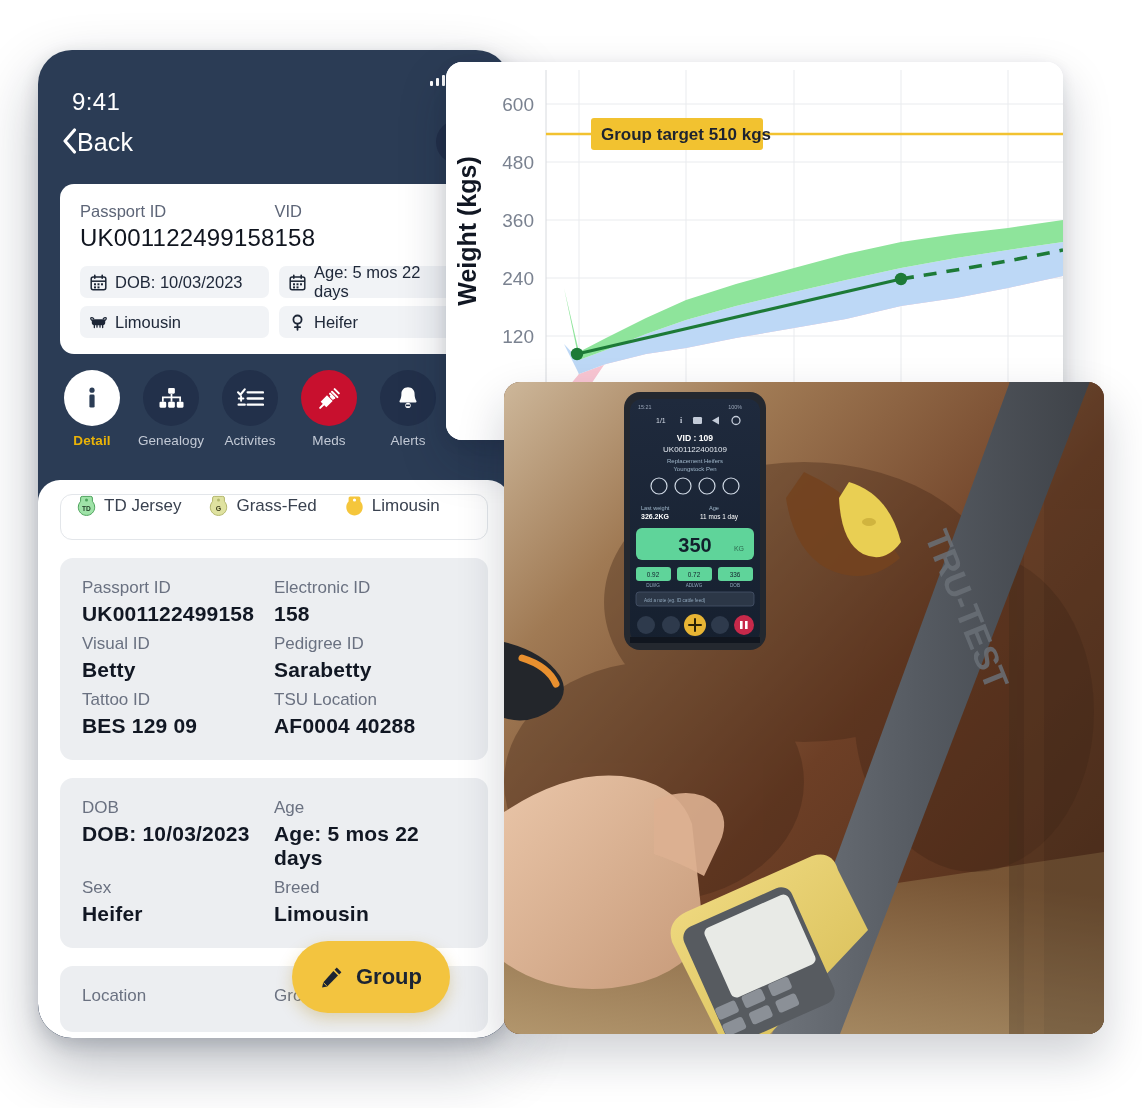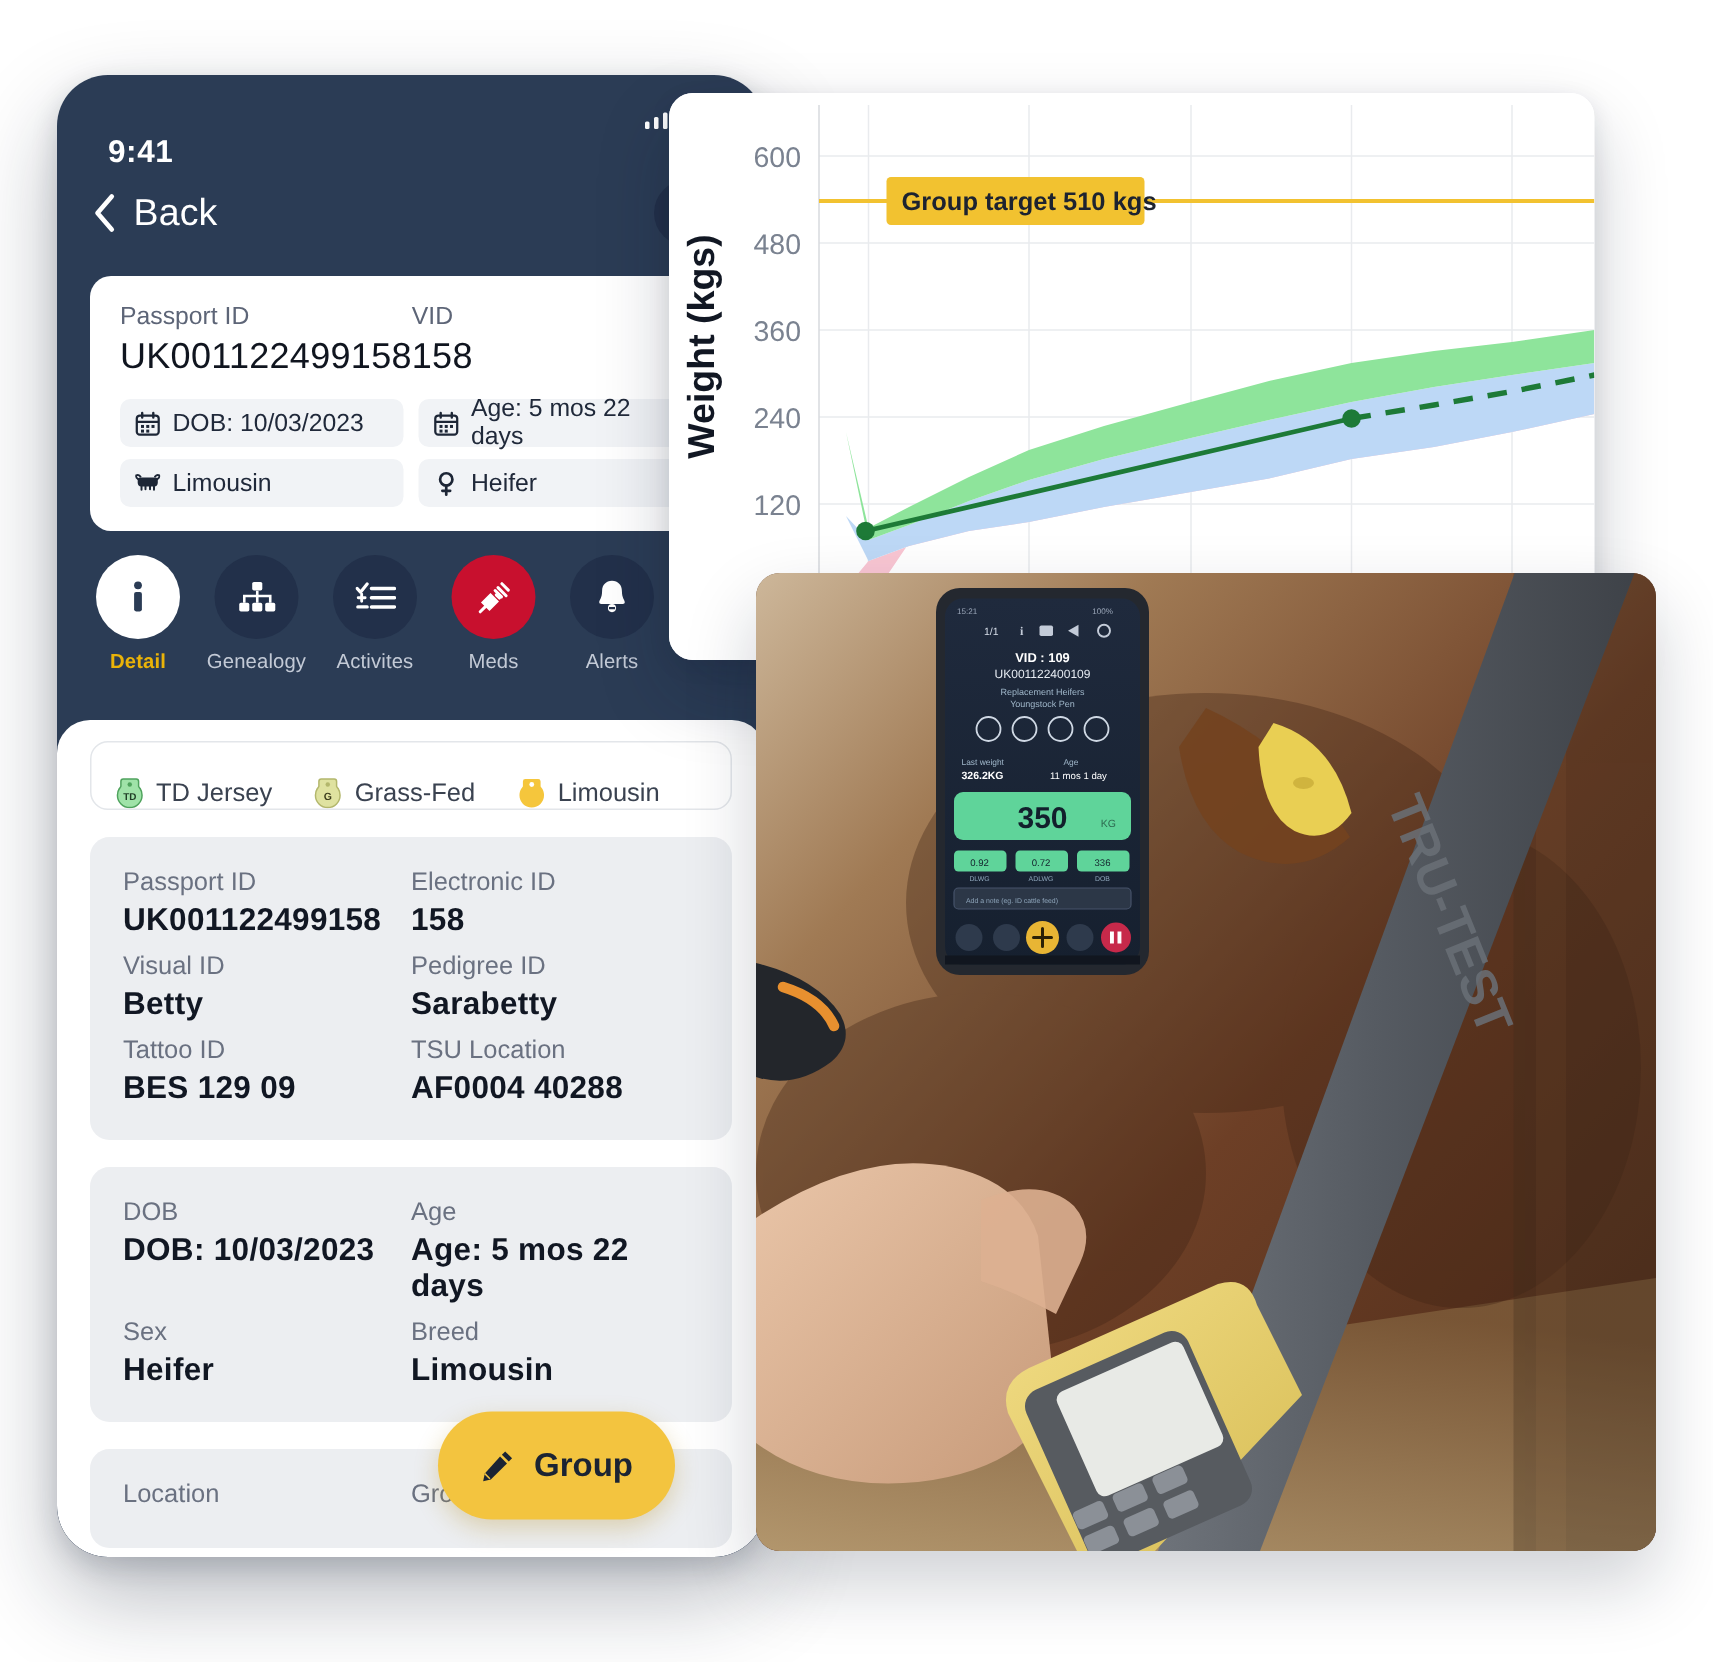--- a/index.html
+++ b/index.html
@@ -18,34 +18,34 @@
     background: #2b3c55;
     border-radius: 34px;
     box-shadow: 0 26px 60px rgba(15,25,45,.30), 0 6px 18px rgba(15,25,45,.16);
     overflow: hidden;
   }
   .statusbar {
     height: 56px; padding: 0 30px 0 34px;
     display: flex; align-items: center; justify-content: space-between;
     color: #fff;
   }
-  .status-time { font-size: 21px; font-weight: bold; letter-spacing: .4px; margin-top: 47px; }
+  .status-time { font-size: 24px; font-weight: normal; letter-spacing: .4px; margin-top: 47px; }
   .status-icons { display: flex; align-items: flex-end; gap: 9px; }
   .bars { display: flex; align-items: flex-end; gap: 2.5px; height: 16px; }
   .bars i { display: block; width: 3.5px; background: #fff; border-radius: 1px; }
   .bars i:nth-child(1){height:5px} .bars i:nth-child(2){height:8px}
   .bars i:nth-child(3){height:11px} .bars i:nth-child(4){height:14px}
   .wifi { width: 20px; height: 16px; position: relative; }
   .wifi svg { display:block; }
 
   .navbar {
     height: 72px; display: flex; align-items: center; justify-content: space-between;
     padding: 0 30px 0 24px;
   }
-  .back { display: flex; align-items: center; gap: 12px; color: #fff; cursor: pointer; }
+  .back { display: flex; gap: 0; color: #fff; cursor: pointer; }
   .chev { width: 15px; height: 26px; }
   .back-label { font-size: 25px; font-weight: 400; letter-spacing: .1px; }
   .info-btn {
     width: 44px; height: 44px; border-radius: 50%;
     background: #22304a; color: #fff;
     display: flex; align-items: center; justify-content: center;
     font-size: 21px; font-weight: bold; font-family: "Liberation Serif", serif;
     cursor: pointer;
   }
 
@@ -85,21 +85,21 @@
   .tab.active .tlabel { color: #eab308; font-weight: bold; }
 
   
   .sheet {
     position: absolute; left: 0; right: 0; bottom: 0; top: 430px;
     background: #fff; border-radius: 22px 22px 34px 34px;
     padding: 14px 22px 0 22px;
   }
   .tagbar {
     border: 1px solid #e3e6ea; border-radius: 12px;
-    height: 46px; display: flex; align-items: flex-end; gap: 28px;
+    height: 46px; display: flex; align-items: flex-start; gap: 28px;
     padding: 0 16px; background: #fff;
   }
   .tagitem { display: flex; align-items: center; gap: 8px; font-size: 17px; color: #3a4250; }
   .tagitem .eartag { width: 19px; height: 21px; display: block; }
 
   .infocard {
     margin-top: 18px; background: #eceef1; border-radius: 13px;
     padding: 20px 22px 22px 22px;
   }
   .ic-row { display: flex; }

